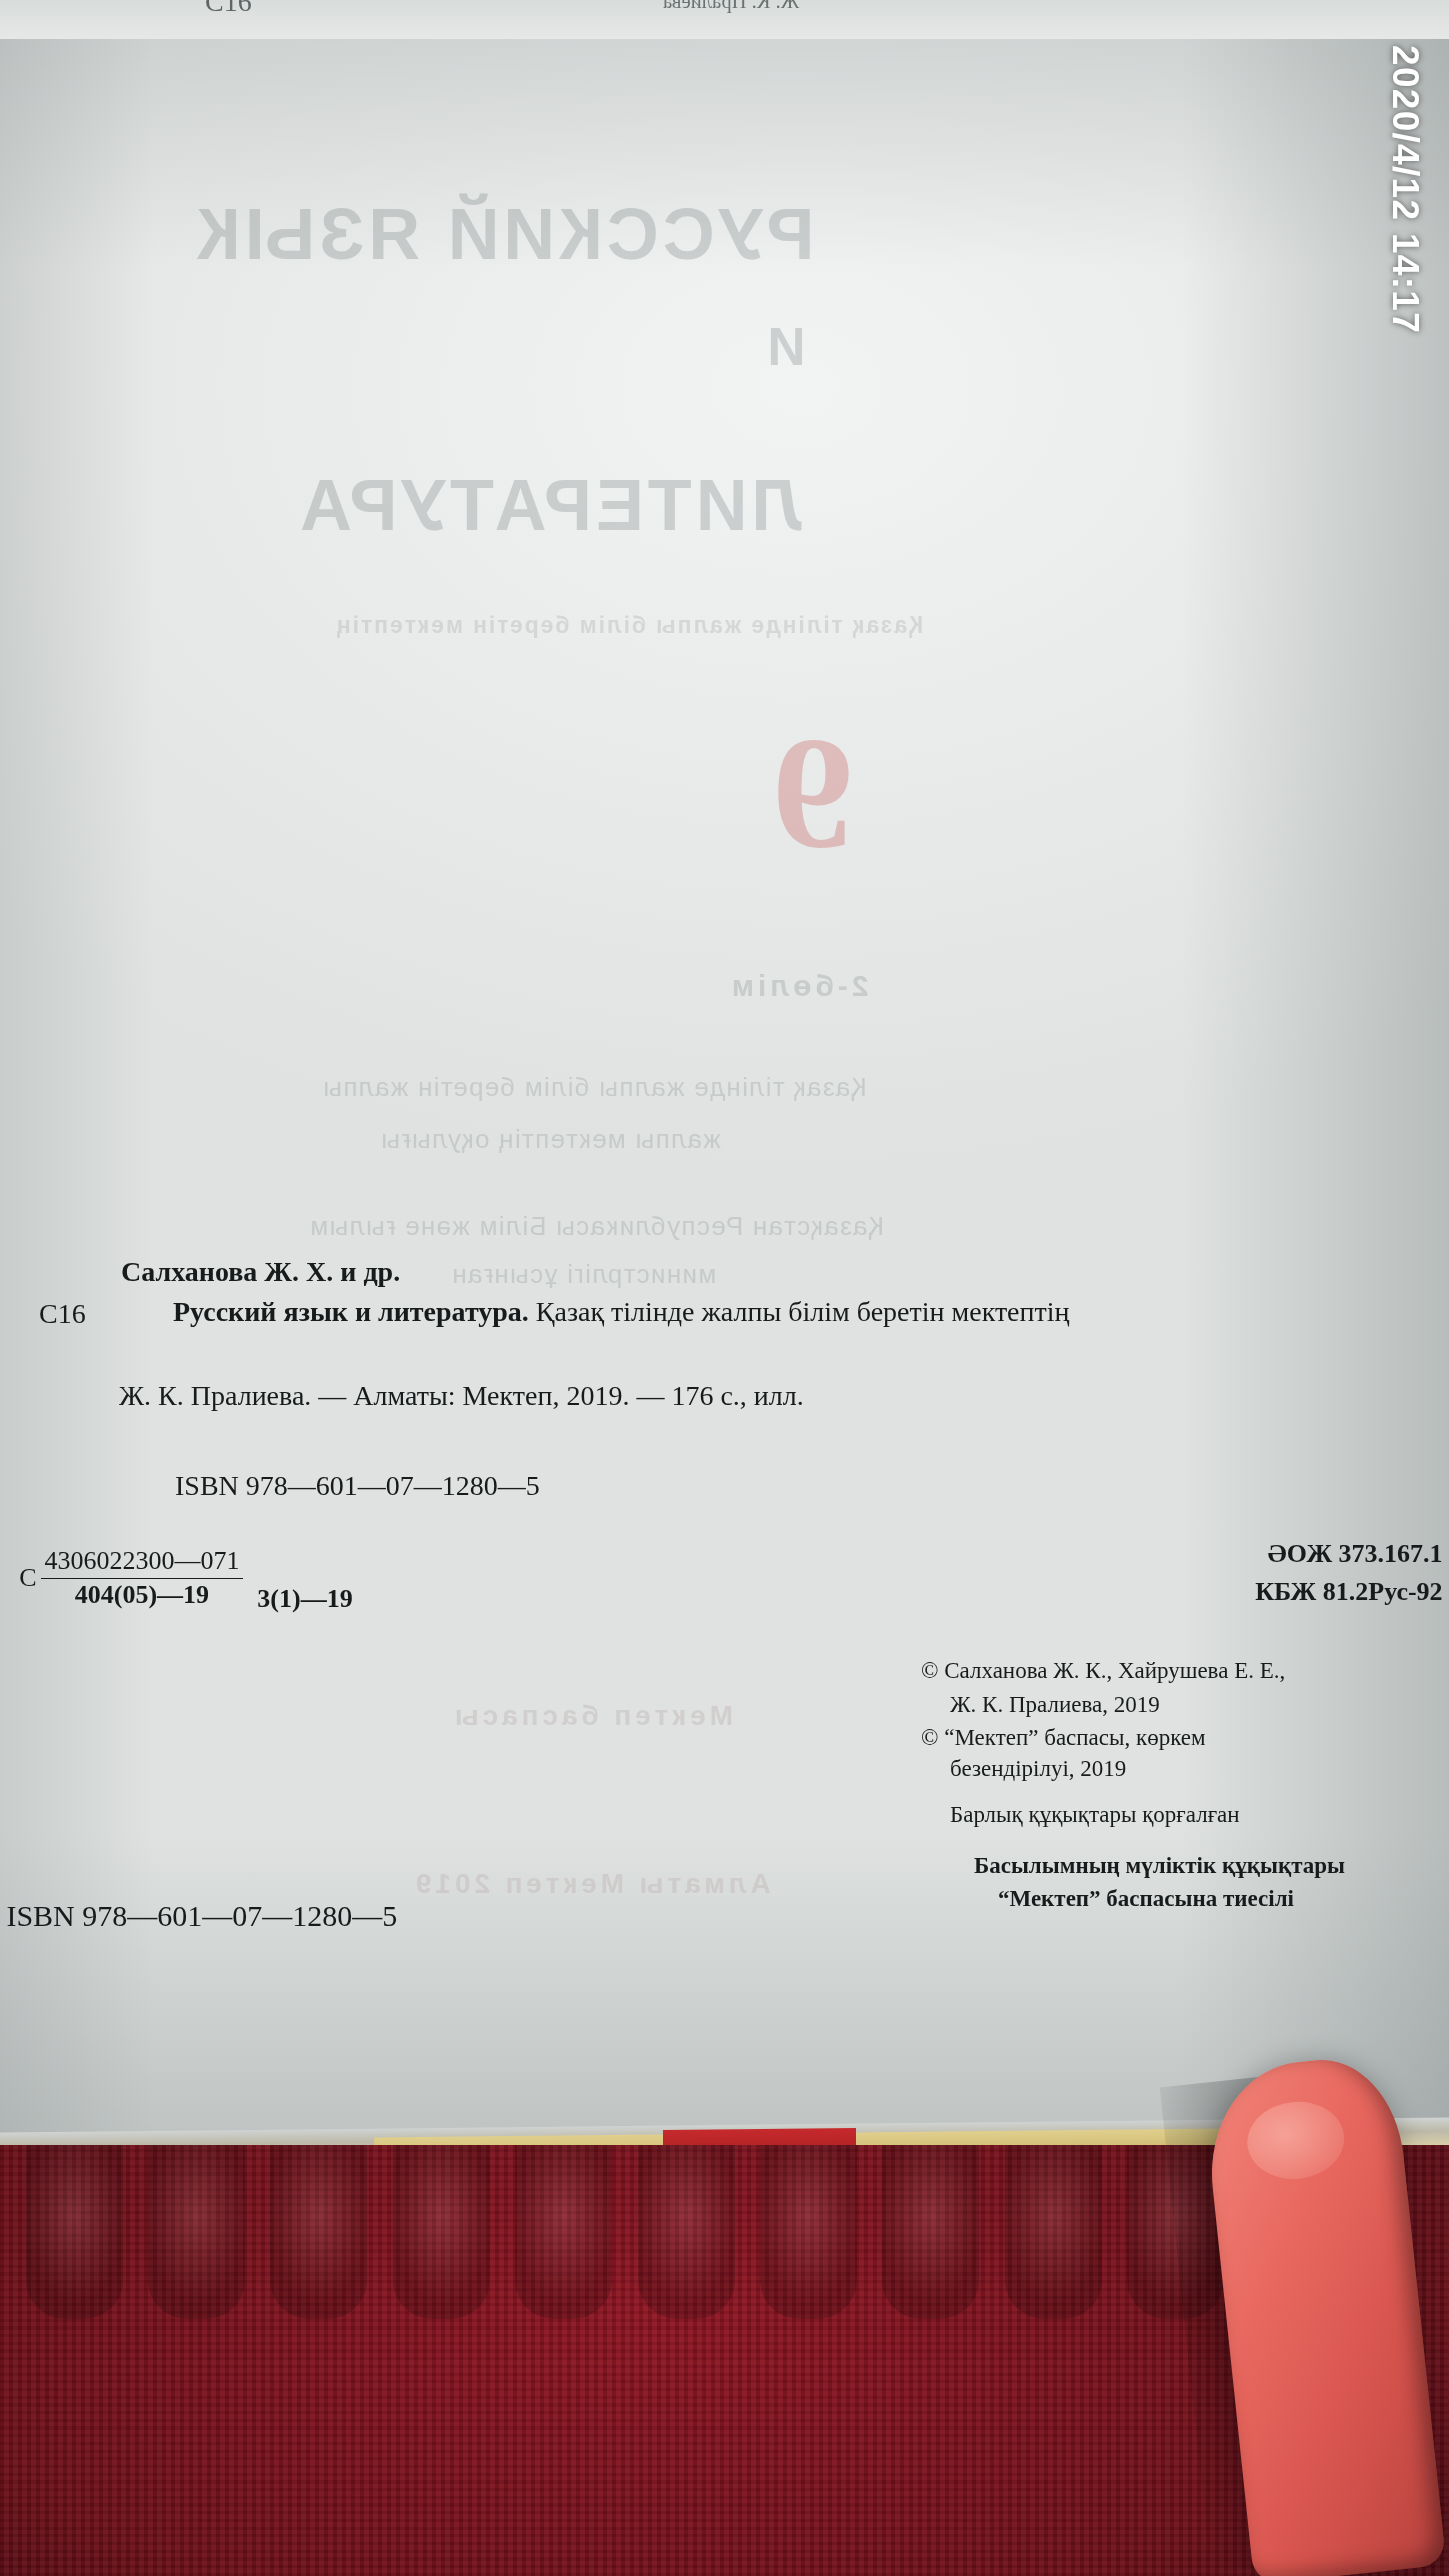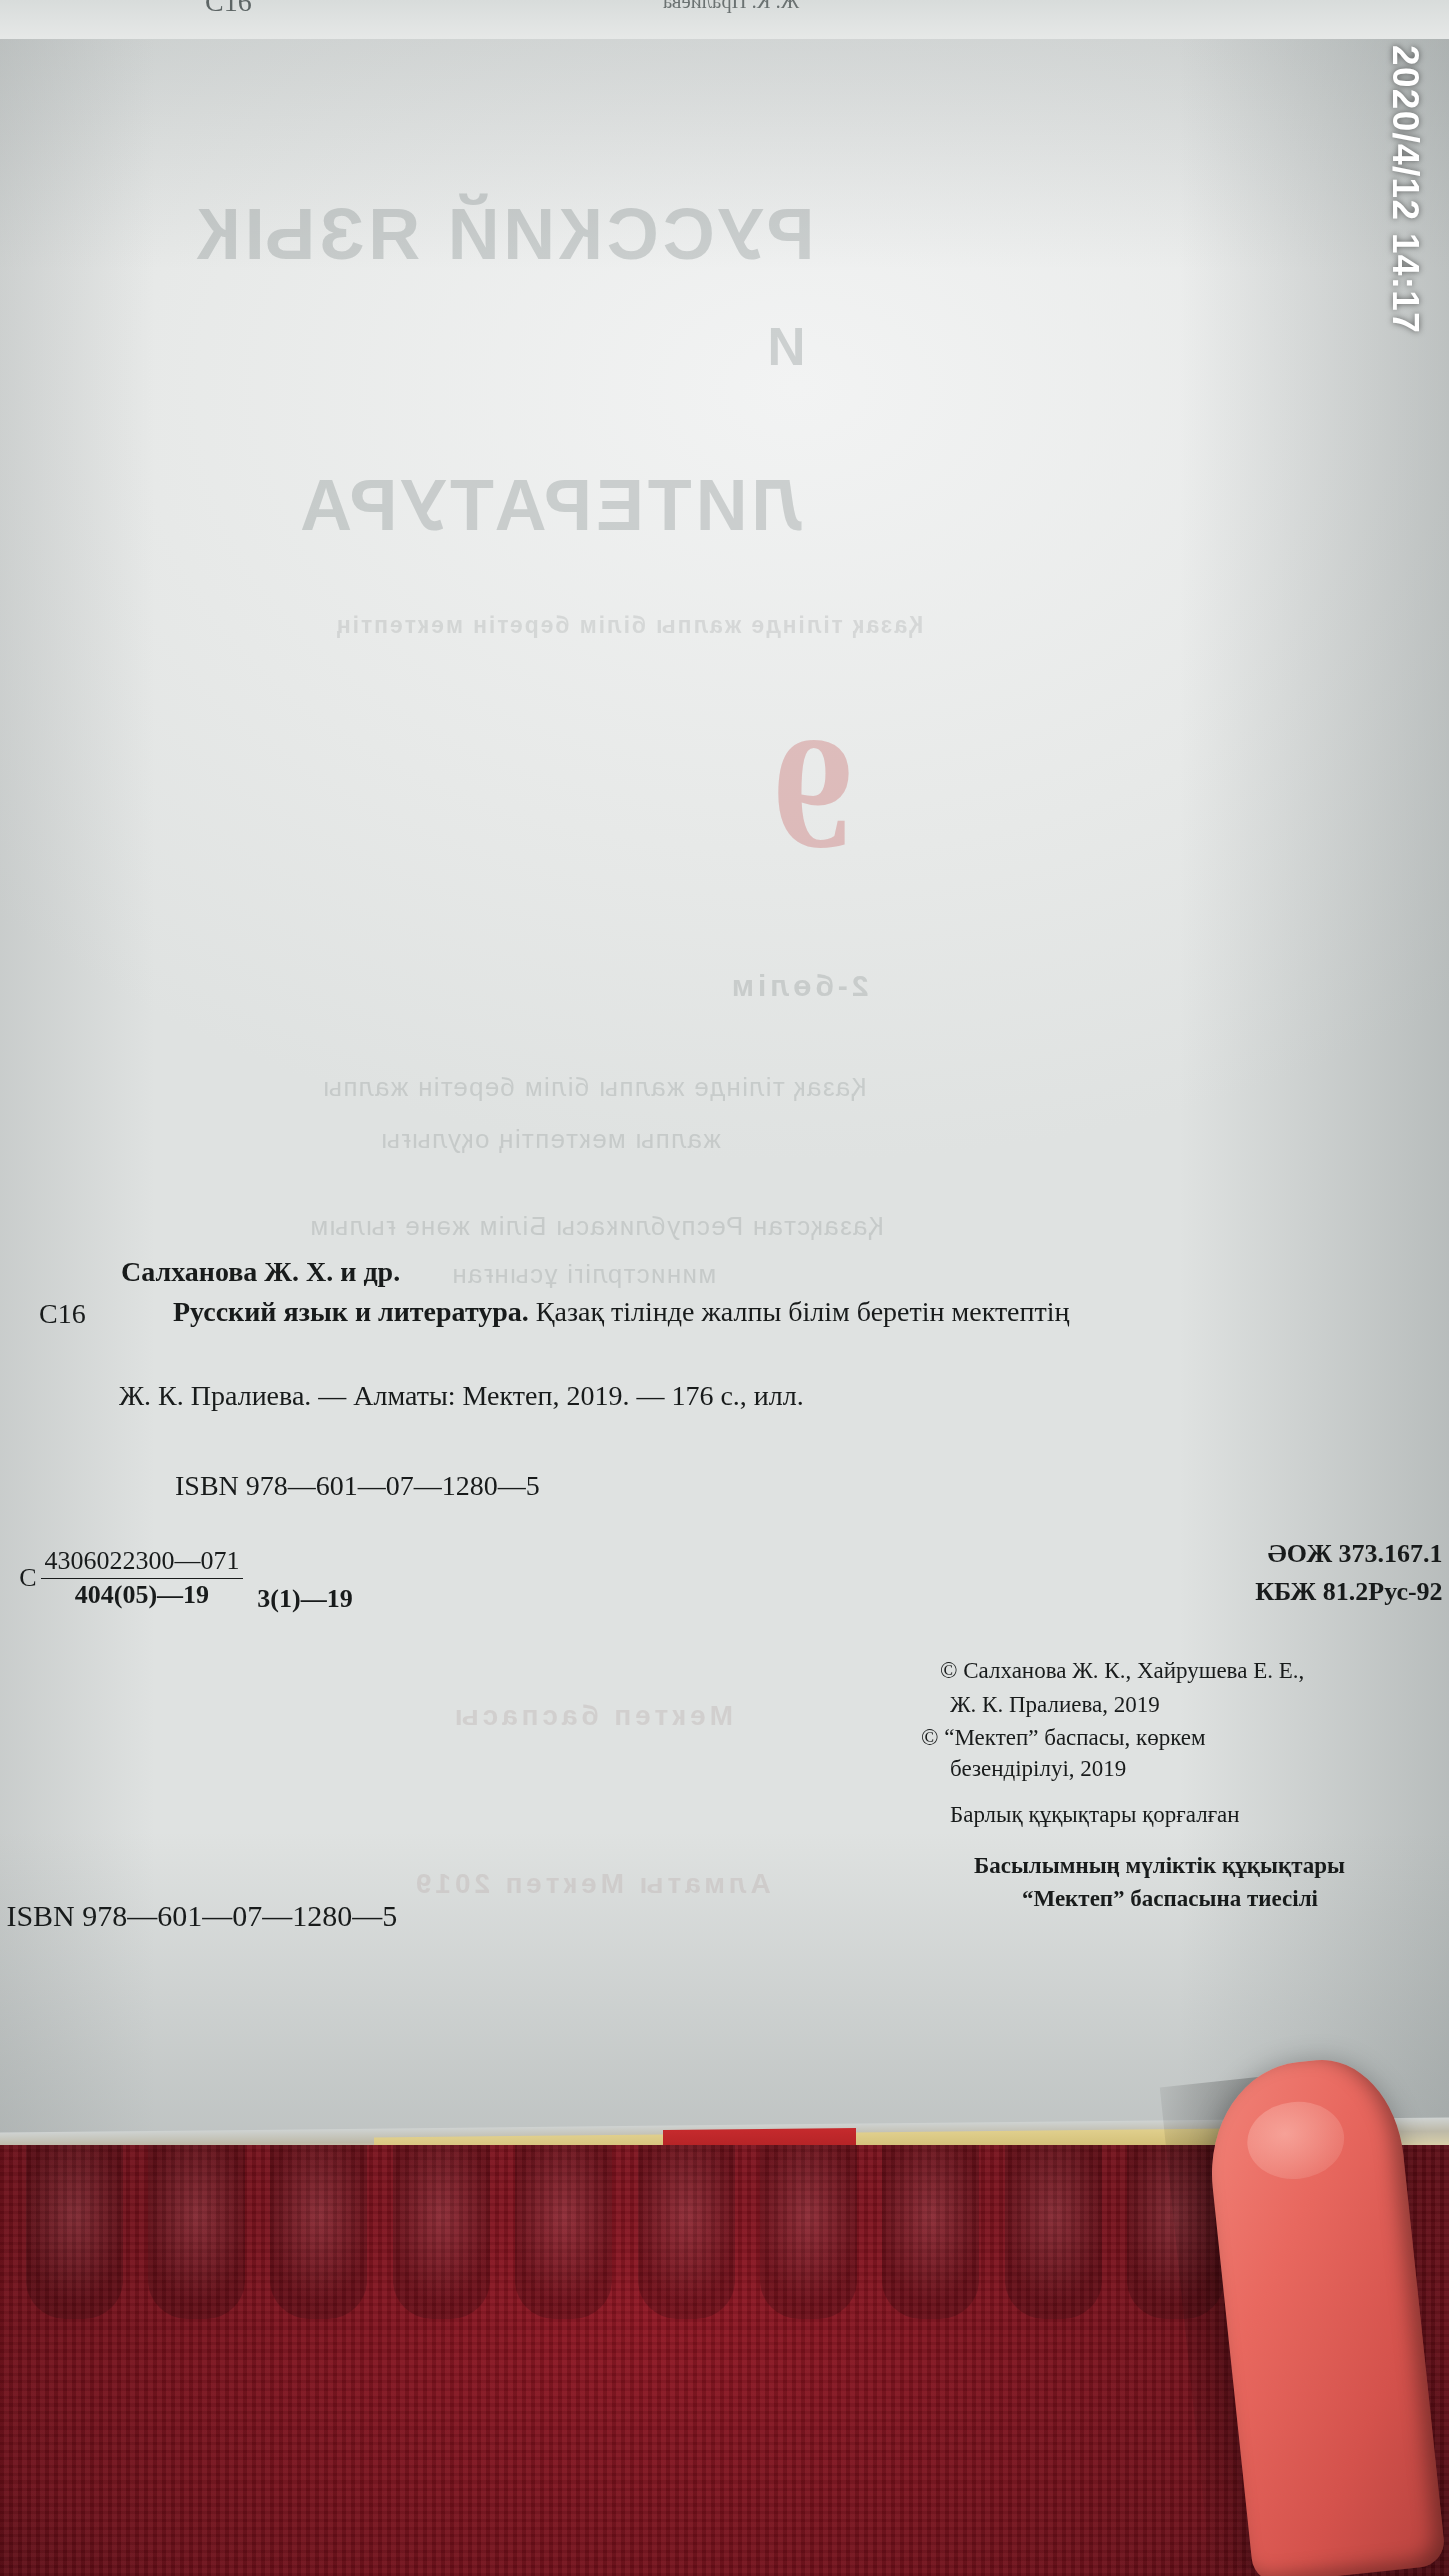--- a/index.html
+++ b/index.html
@@ -117,27 +117,27 @@
   .frac-wrap { left: 19.3px; top: 1542px; font-size: 26px; }
   .frac-wrap .c-letter { display:inline-block; vertical-align: middle; padding-right: 3.9px;}
   .frac { display: inline-block; vertical-align: middle; text-align: center; }
   .frac .num { display: block; padding: 0 3.9px 1.3px 3.9px; border-bottom: 1.9px solid #181b1b; }
   .frac .den { display: block; padding-top: 1.3px; }
   .frac-after { display:inline-block; vertical-align: middle; padding-left: 14px; margin-top: 42px; }
 
   .udk  { right: 6.4px; top: 1539px; font-size: 26px; font-weight: 700; text-align: right; }
   .bbk  { right: 6.4px; top: 1577px; font-size: 26px; font-weight: 700; text-align: right; }
 
-  .cp-1 { left: 921px; top: 1658px; font-size: 23px; margin-left: 19px; }
+  .cp-1 { left: 921px; top: 1658px; font-size: 23px; }
   .cp-2 { left: 950px; top: 1692px; font-size: 23px; }
   .cp-3 { left: 921px; top: 1725px; font-size: 23px; }
   .cp-4 { left: 950px; top: 1756px; font-size: 23px; }
   .cp-5 { left: 950px; top: 1802px; font-size: 23px; font-weight: 400; }
   .cp-6 { left: 950px; top: 1853px; font-size: 23px; font-weight: 700; margin-left: 24px; }
-  .cp-7 { left: 998px; top: 1886px; font-size: 23px; font-weight: 700; margin-left: 24px; }
+  .cp-7 { left: 998px; top: 1886px; font-size: 23px; font-weight: 700; }
 
   .line-isbn2 { left: 6.4px; top: 1899px; font-size: 30px; }
 
   
   .page-edge {
     position: absolute;
     left: 0; top: 2125px; width: 1449px; height: 39px;
     background: linear-gradient(to bottom, #cfd3d2 0%, #bdb9a8 35%, #d8cfa8 70%, #c9bf97 100%);
     transform: skewY(-0.6deg);
   }

